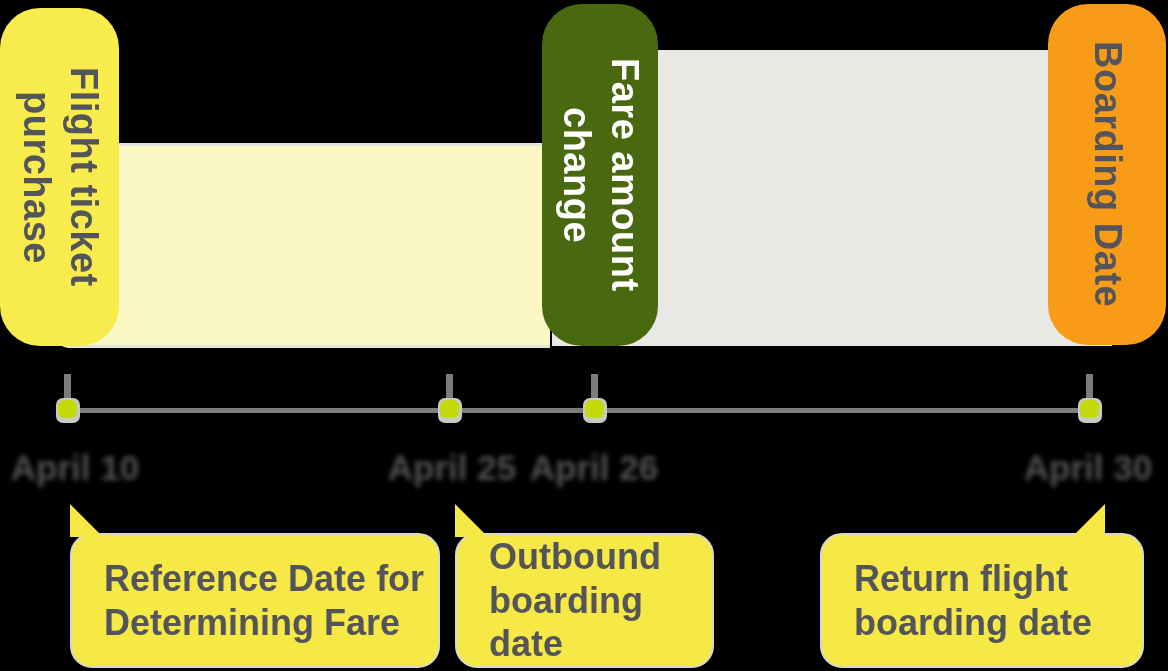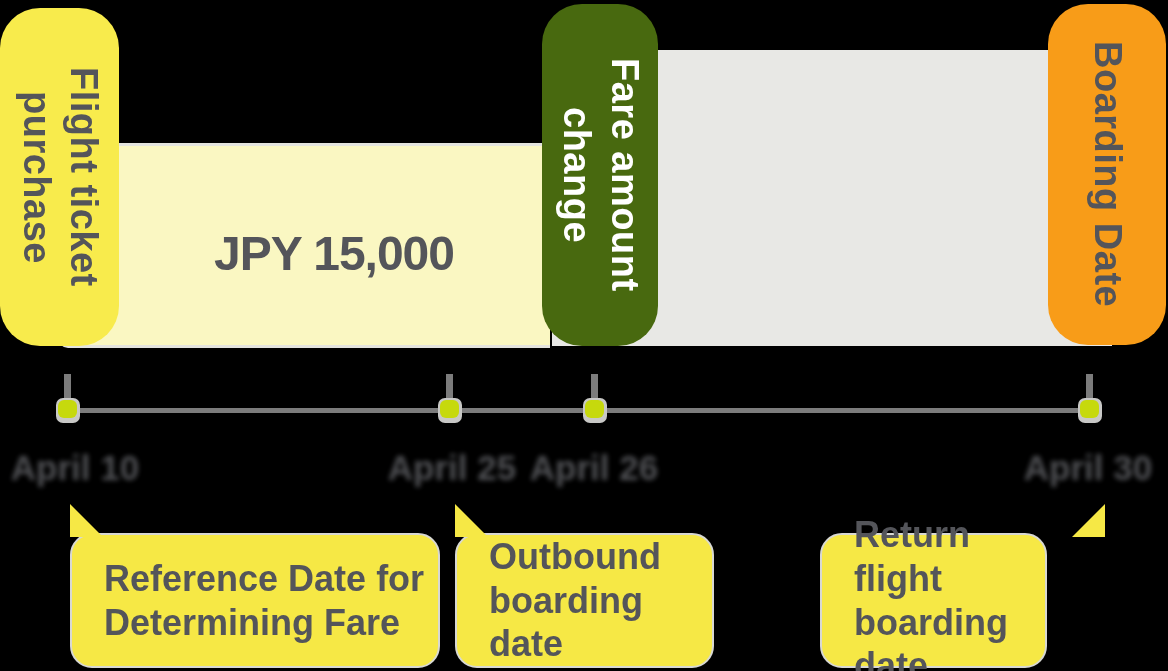--- a/index.html
+++ b/index.html
@@ -55,21 +55,21 @@
   }
   .callout p{
     margin:0;white-space:pre-line;font-weight:bold;font-size:36px;
     line-height:1.22;color:#54555A;
   }
   .tail{position:absolute;top:504px;width:33px;height:33px;background:#F6E845;z-index:3;}
   .tail-left{clip-path:polygon(0 0,100% 100%,0 100%);}
   .tail-right{clip-path:polygon(100% 0,100% 100%,0 100%);}
   .c1{left:70px;width:370px;}
   .c2{left:455px;width:259px;}
-  .c3{left:820px;width:227px;}
+  .c3{left:820px;width:324px;}
   .t1{left:70px;}
   .t2{left:455px;}
   .t3{left:1072px;}
   
   .p1 .tl-tick{left:64px;}  .p1 .tl-backing{left:56px;}  .p1 .tl-dot{left:58px;}  .p1 .tl-date{left:-25px;}
   .p2 .tl-tick{left:446px;} .p2 .tl-backing{left:438px;} .p2 .tl-dot{left:440px;} .p2 .tl-date{left:352px;}
   .p3 .tl-tick{left:591px;} .p3 .tl-backing{left:583px;} .p3 .tl-dot{left:585px;} .p3 .tl-date{left:494px;}
   .p4 .tl-tick{left:1086px;}.p4 .tl-backing{left:1078px;}.p4 .tl-dot{left:1080px;}.p4 .tl-date{left:988px;}
 </style>
 </head>
@@ -85,21 +85,20 @@
 purchase</span>
   </div>
   <div class="pill pill-change">
     <span>Fare amount
 change</span>
   </div>
   <div class="pill pill-boarding">
     <span>Boarding Date</span>
   </div>
 
-  <div class="fare-amount fare-before-text">JPY 15,000</div>
 
   <div class="tl-line"></div>
 
   <div class="p1">
     <div class="tl-tick"></div>
     <div class="tl-backing"></div>
     <div class="tl-dot"></div>
     <div class="tl-date">April 10</div>
   </div>
   <div class="p2">

